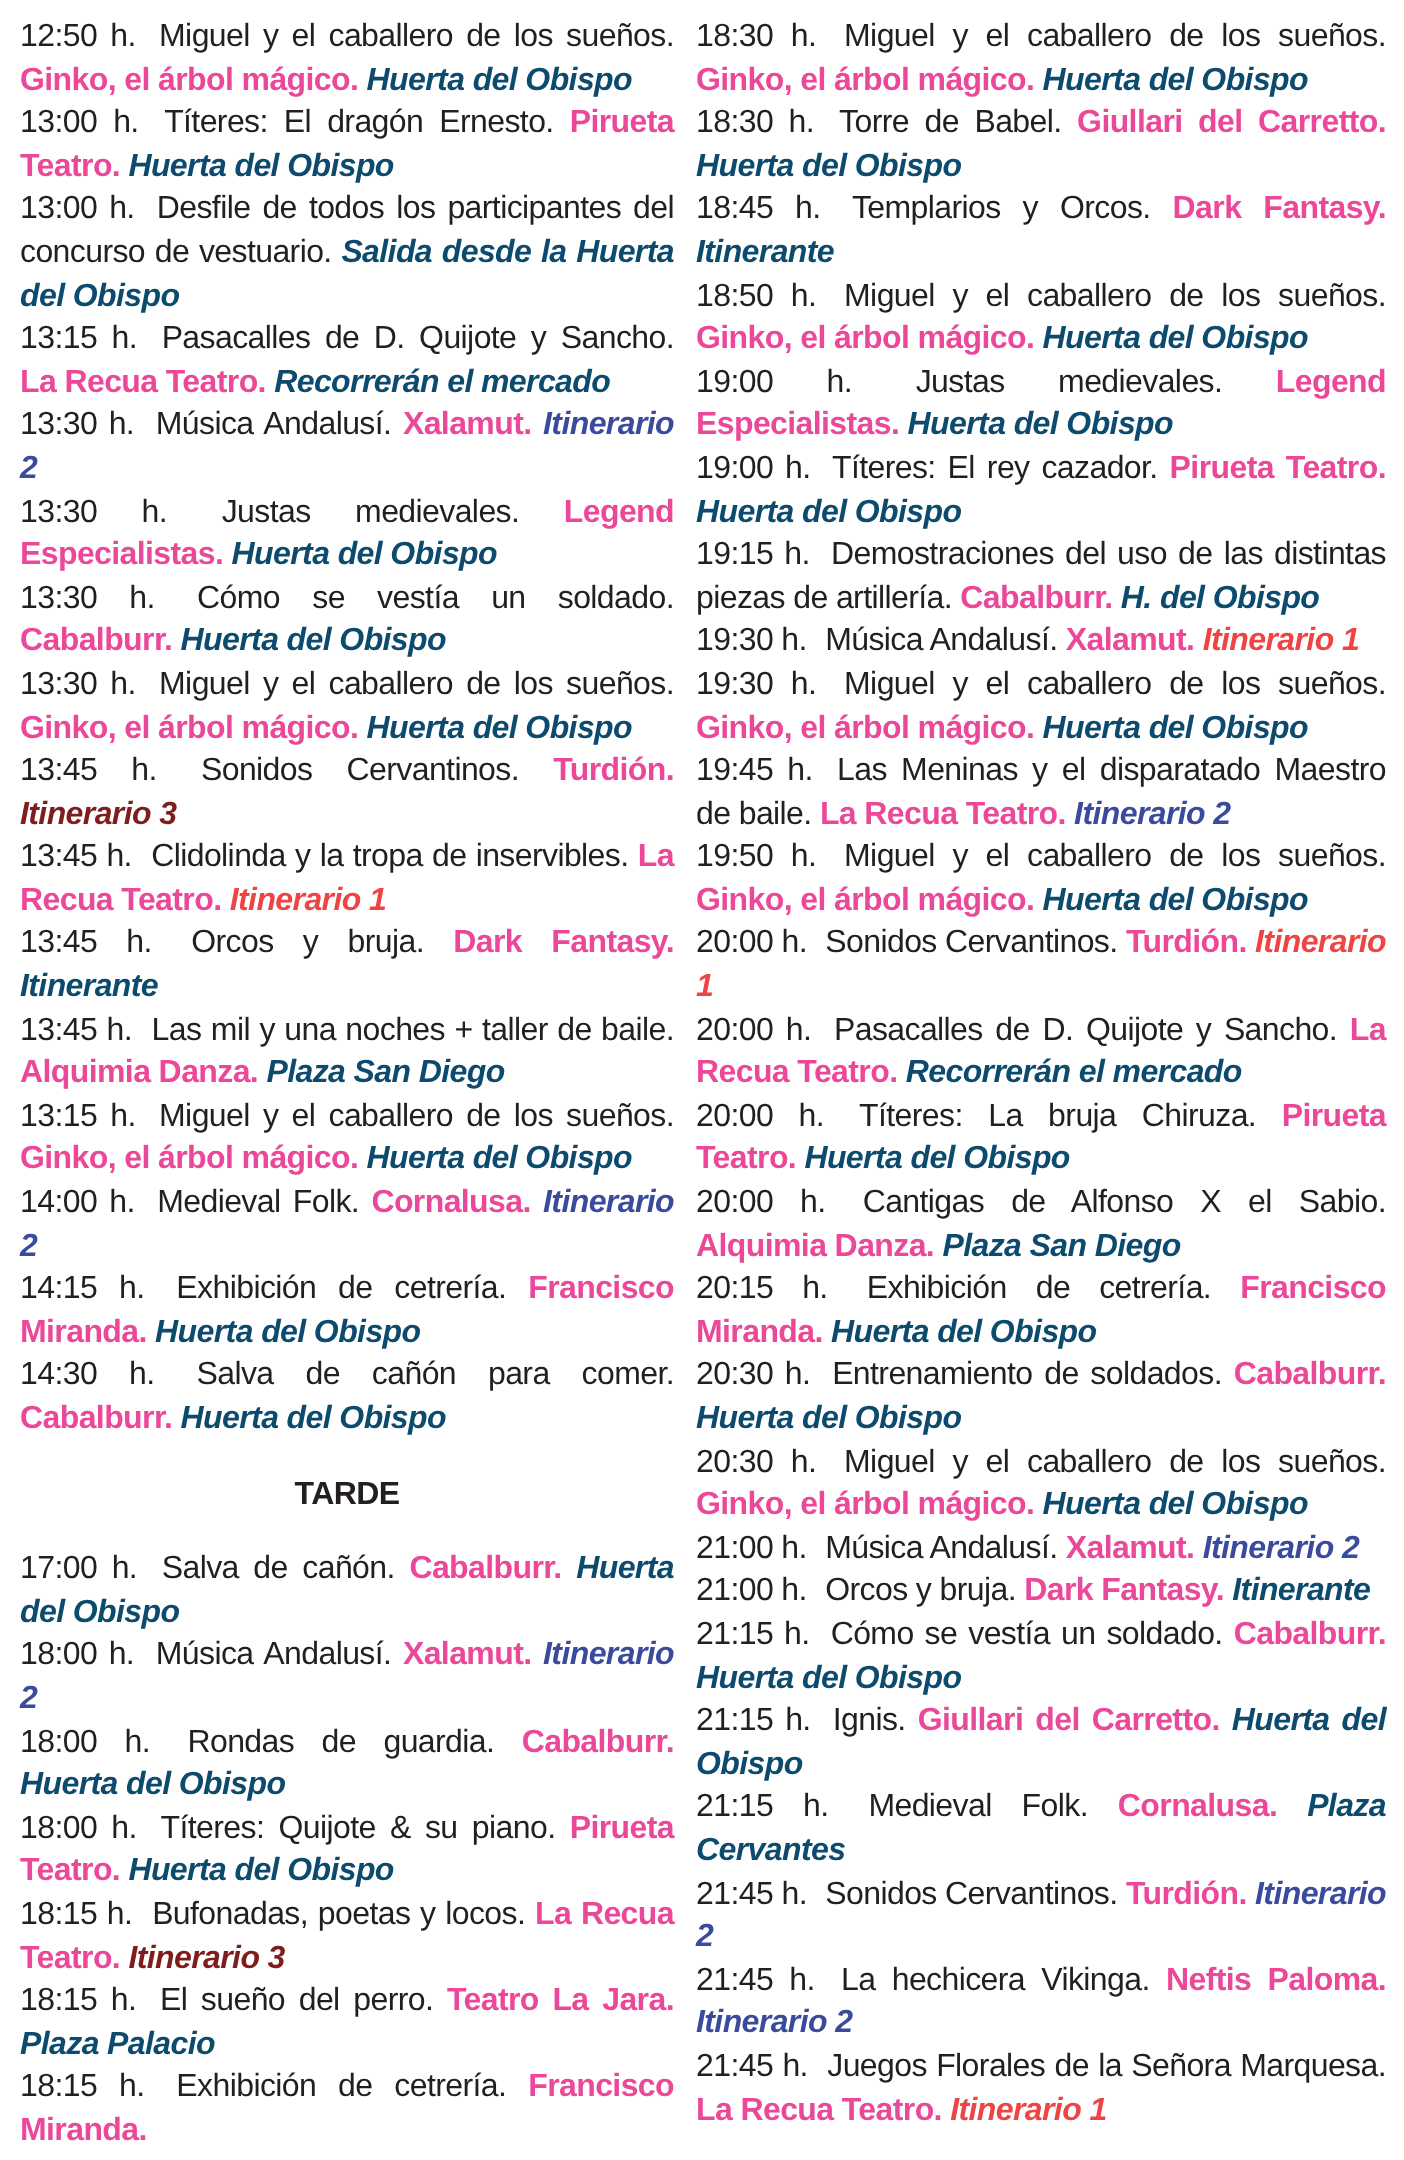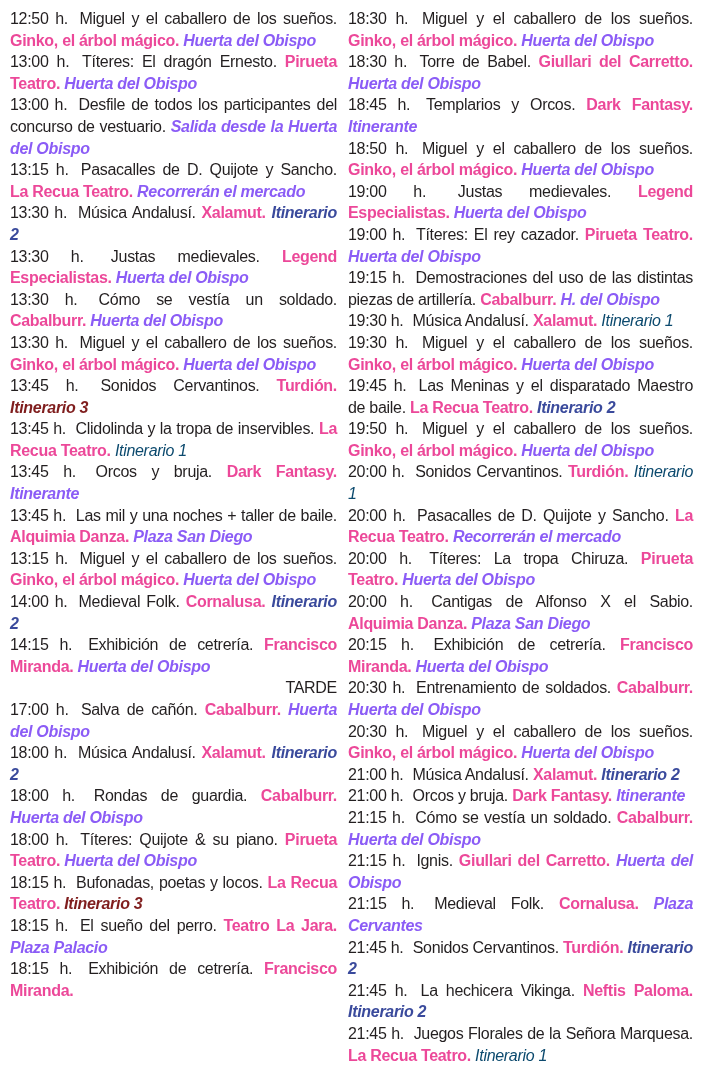--- a/index.html
+++ b/index.html
@@ -18,29 +18,29 @@
     line-height: 21.6px;
     letter-spacing: -0.3px;
   }
   .col-left  { left: 10px;  width: 327px; }
   .col-right { left: 348px; width: 345px; }
   p.entry {
     margin: 0;
     text-align: justify;
   }
   p.section {
-    margin: 0;
-    font-weight: normal;
-    text-align: right;
+    margin: 16px;
+    font-weight: bold;
+    text-align: center;
   }
   .time { padding-right: 5px; white-space: nowrap; }
   .s-text { color: #231f20; }
   .s-company { color: #ec4899; font-weight: bold; }
-  .s-place { color: #8b5cf6; font-style: italic; font-weight: bold; }
-  .s-itin1 { color: #0c4a6e; font-style: italic; font-weight: normal; }
+  .s-place { color: #0c4a6e; font-style: italic; font-weight: bold; }
+  .s-itin1 { color: #ef4444; font-style: italic; font-weight: bold; }
   .s-itin2 { color: #3a4a9c; font-style: italic; font-weight: bold; }
   .s-itin3 { color: #7f1d1d; font-style: italic; font-weight: bold; }
 </style>
 </head>
 <body>
 
 <div class="col col-left">
     <p class="entry"><span class="time s-text">12:50 h.</span> <span class="s-text">Miguel y el caballero de los sueños. </span><span class="s-company">Ginko, el árbol mágico. </span><span class="s-place">Huerta del Obispo</span></p>
     <p class="entry"><span class="time s-text">13:00 h.</span> <span class="s-text">Títeres: El dragón Ernesto. </span><span class="s-company">Pirueta Teatro. </span><span class="s-place">Huerta del Obispo</span></p>
     <p class="entry"><span class="time s-text">13:00 h.</span> <span class="s-text">Desfile de todos los participantes del concurso de vestuario. </span><span class="s-place">Salida desde la Huerta del Obispo</span></p>
@@ -49,20 +49,21 @@
     <p class="entry"><span class="time s-text">13:30 h.</span> <span class="s-text">Justas medievales. </span><span class="s-company">Legend Especialistas. </span><span class="s-place">Huerta del Obispo</span></p>
     <p class="entry"><span class="time s-text">13:30 h.</span> <span class="s-text">Cómo se vestía un soldado. </span><span class="s-company">Cabalburr. </span><span class="s-place">Huerta del Obispo</span></p>
     <p class="entry"><span class="time s-text">13:30 h.</span> <span class="s-text">Miguel y el caballero de los sueños. </span><span class="s-company">Ginko, el árbol mágico. </span><span class="s-place">Huerta del Obispo</span></p>
     <p class="entry"><span class="time s-text">13:45 h.</span> <span class="s-text">Sonidos Cervantinos. </span><span class="s-company">Turdión. </span><span class="s-itin3">Itinerario 3</span></p>
     <p class="entry"><span class="time s-text">13:45 h.</span> <span class="s-text">Clidolinda y la tropa de inservibles. </span><span class="s-company">La Recua Teatro. </span><span class="s-itin1">Itinerario 1</span></p>
     <p class="entry"><span class="time s-text">13:45 h.</span> <span class="s-text">Orcos y bruja. </span><span class="s-company">Dark Fantasy. </span><span class="s-place">Itinerante</span></p>
     <p class="entry"><span class="time s-text">13:45 h.</span> <span class="s-text">Las mil y una noches + taller de baile. </span><span class="s-company">Alquimia Danza. </span><span class="s-place">Plaza San Diego</span></p>
     <p class="entry"><span class="time s-text">13:15 h.</span> <span class="s-text">Miguel y el caballero de los sueños. </span><span class="s-company">Ginko, el árbol mágico. </span><span class="s-place">Huerta del Obispo</span></p>
     <p class="entry"><span class="time s-text">14:00 h.</span> <span class="s-text">Medieval Folk. </span><span class="s-company">Cornalusa. </span><span class="s-itin2">Itinerario 2</span></p>
     <p class="entry"><span class="time s-text">14:15 h.</span> <span class="s-text">Exhibición de cetrería. </span><span class="s-company">Francisco Miranda. </span><span class="s-place">Huerta del Obispo</span></p>
+    <p class="entry"><span class="time s-text">14:30 h.</span> <span class="s-text">Salva de cañón para comer. </span><span class="s-company">Cabalburr. </span><span class="s-place">Huerta del Obispo</span></p>
     <p class="section">TARDE</p>
     <p class="entry"><span class="time s-text">17:00 h.</span> <span class="s-text">Salva de cañón. </span><span class="s-company">Cabalburr. </span><span class="s-place">Huerta del Obispo</span></p>
     <p class="entry"><span class="time s-text">18:00 h.</span> <span class="s-text">Música Andalusí. </span><span class="s-company">Xalamut. </span><span class="s-itin2">Itinerario 2</span></p>
     <p class="entry"><span class="time s-text">18:00 h.</span> <span class="s-text">Rondas de guardia. </span><span class="s-company">Cabalburr. </span><span class="s-place">Huerta del Obispo</span></p>
     <p class="entry"><span class="time s-text">18:00 h.</span> <span class="s-text">Títeres: Quijote &amp; su piano. </span><span class="s-company">Pirueta Teatro. </span><span class="s-place">Huerta del Obispo</span></p>
     <p class="entry"><span class="time s-text">18:15 h.</span> <span class="s-text">Bufonadas, poetas y locos. </span><span class="s-company">La Recua Teatro. </span><span class="s-itin3">Itinerario 3</span></p>
     <p class="entry"><span class="time s-text">18:15 h.</span> <span class="s-text">El sueño del perro. </span><span class="s-company">Teatro La Jara. </span><span class="s-place">Plaza Palacio</span></p>
     <p class="entry"><span class="time s-text">18:15 h.</span> <span class="s-text">Exhibición de cetrería. </span><span class="s-company">Francisco Miranda. </span></p>
   </div>
 
@@ -73,21 +74,21 @@
     <p class="entry"><span class="time s-text">18:50 h.</span> <span class="s-text">Miguel y el caballero de los sueños. </span><span class="s-company">Ginko, el árbol mágico. </span><span class="s-place">Huerta del Obispo</span></p>
     <p class="entry"><span class="time s-text">19:00 h.</span> <span class="s-text">Justas medievales. </span><span class="s-company">Legend Especialistas. </span><span class="s-place">Huerta del Obispo</span></p>
     <p class="entry"><span class="time s-text">19:00 h.</span> <span class="s-text">Títeres: El rey cazador. </span><span class="s-company">Pirueta Teatro. </span><span class="s-place">Huerta del Obispo</span></p>
     <p class="entry"><span class="time s-text">19:15 h.</span> <span class="s-text">Demostraciones del uso de las distintas piezas de artillería. </span><span class="s-company">Cabalburr. </span><span class="s-place">H. del Obispo</span></p>
     <p class="entry"><span class="time s-text">19:30 h.</span> <span class="s-text">Música Andalusí. </span><span class="s-company">Xalamut. </span><span class="s-itin1">Itinerario 1</span></p>
     <p class="entry"><span class="time s-text">19:30 h.</span> <span class="s-text">Miguel y el caballero de los sueños. </span><span class="s-company">Ginko, el árbol mágico. </span><span class="s-place">Huerta del Obispo</span></p>
     <p class="entry"><span class="time s-text">19:45 h.</span> <span class="s-text">Las Meninas y el disparatado Maestro de baile. </span><span class="s-company">La Recua Teatro. </span><span class="s-itin2">Itinerario 2</span></p>
     <p class="entry"><span class="time s-text">19:50 h.</span> <span class="s-text">Miguel y el caballero de los sueños. </span><span class="s-company">Ginko, el árbol mágico. </span><span class="s-place">Huerta del Obispo</span></p>
     <p class="entry"><span class="time s-text">20:00 h.</span> <span class="s-text">Sonidos Cervantinos. </span><span class="s-company">Turdión. </span><span class="s-itin1">Itinerario 1</span></p>
     <p class="entry"><span class="time s-text">20:00 h.</span> <span class="s-text">Pasacalles de D. Quijote y Sancho. </span><span class="s-company">La Recua Teatro. </span><span class="s-place">Recorrerán el mercado</span></p>
-    <p class="entry"><span class="time s-text">20:00 h.</span> <span class="s-text">Títeres: La tropa Chiruza. </span><span class="s-company">Pirueta Teatro. </span><span class="s-place">Huerta del Obispo</span></p>
+    <p class="entry"><span class="time s-text">20:00 h.</span> <span class="s-text">Títeres: La bruja Chiruza. </span><span class="s-company">Pirueta Teatro. </span><span class="s-place">Huerta del Obispo</span></p>
     <p class="entry"><span class="time s-text">20:00 h.</span> <span class="s-text">Cantigas de Alfonso X el Sabio. </span><span class="s-company">Alquimia Danza. </span><span class="s-place">Plaza San Diego</span></p>
     <p class="entry"><span class="time s-text">20:15 h.</span> <span class="s-text">Exhibición de cetrería. </span><span class="s-company">Francisco Miranda. </span><span class="s-place">Huerta del Obispo</span></p>
     <p class="entry"><span class="time s-text">20:30 h.</span> <span class="s-text">Entrenamiento de soldados. </span><span class="s-company">Cabalburr. </span><span class="s-place">Huerta del Obispo</span></p>
     <p class="entry"><span class="time s-text">20:30 h.</span> <span class="s-text">Miguel y el caballero de los sueños. </span><span class="s-company">Ginko, el árbol mágico. </span><span class="s-place">Huerta del Obispo</span></p>
     <p class="entry"><span class="time s-text">21:00 h.</span> <span class="s-text">Música Andalusí. </span><span class="s-company">Xalamut. </span><span class="s-itin2">Itinerario 2</span></p>
     <p class="entry"><span class="time s-text">21:00 h.</span> <span class="s-text">Orcos y bruja. </span><span class="s-company">Dark Fantasy. </span><span class="s-place">Itinerante</span></p>
     <p class="entry"><span class="time s-text">21:15 h.</span> <span class="s-text">Cómo se vestía un soldado. </span><span class="s-company">Cabalburr. </span><span class="s-place">Huerta del Obispo</span></p>
     <p class="entry"><span class="time s-text">21:15 h.</span> <span class="s-text">Ignis. </span><span class="s-company">Giullari del Carretto. </span><span class="s-place">Huerta del Obispo</span></p>
     <p class="entry"><span class="time s-text">21:15 h.</span> <span class="s-text">Medieval Folk. </span><span class="s-company">Cornalusa. </span><span class="s-place">Plaza Cervantes</span></p>
     <p class="entry"><span class="time s-text">21:45 h.</span> <span class="s-text">Sonidos Cervantinos. </span><span class="s-company">Turdión. </span><span class="s-itin2">Itinerario 2</span></p>

